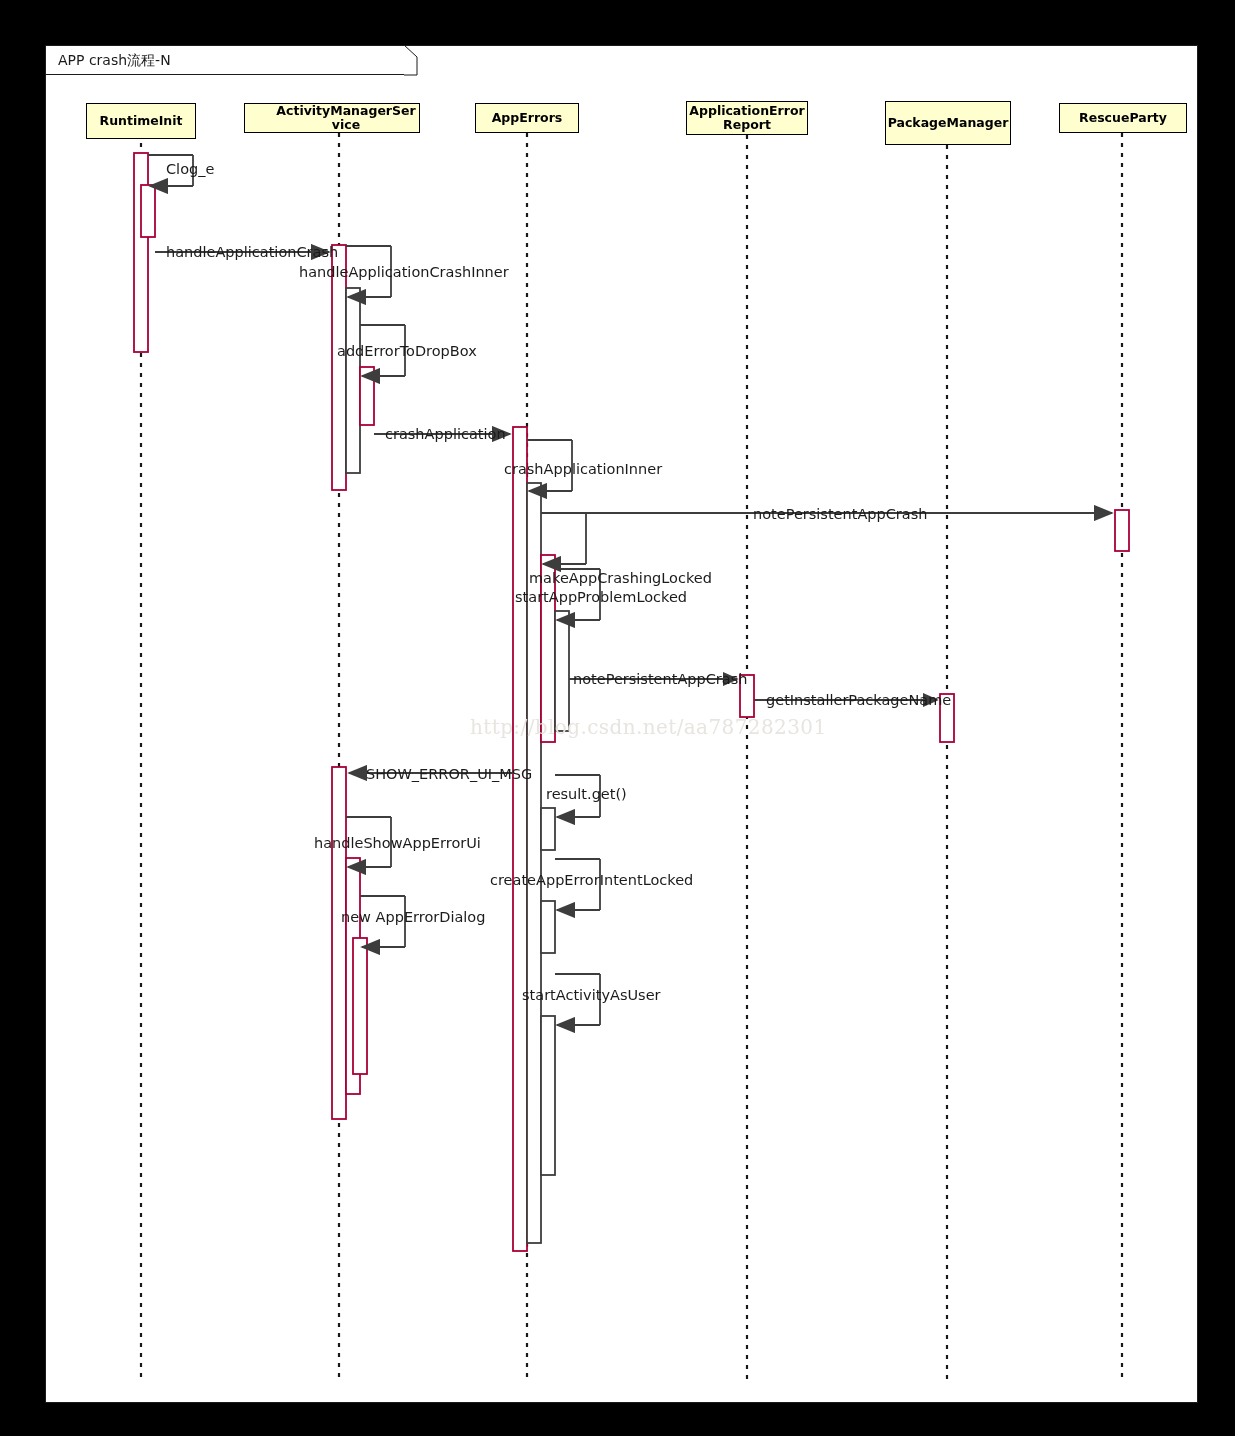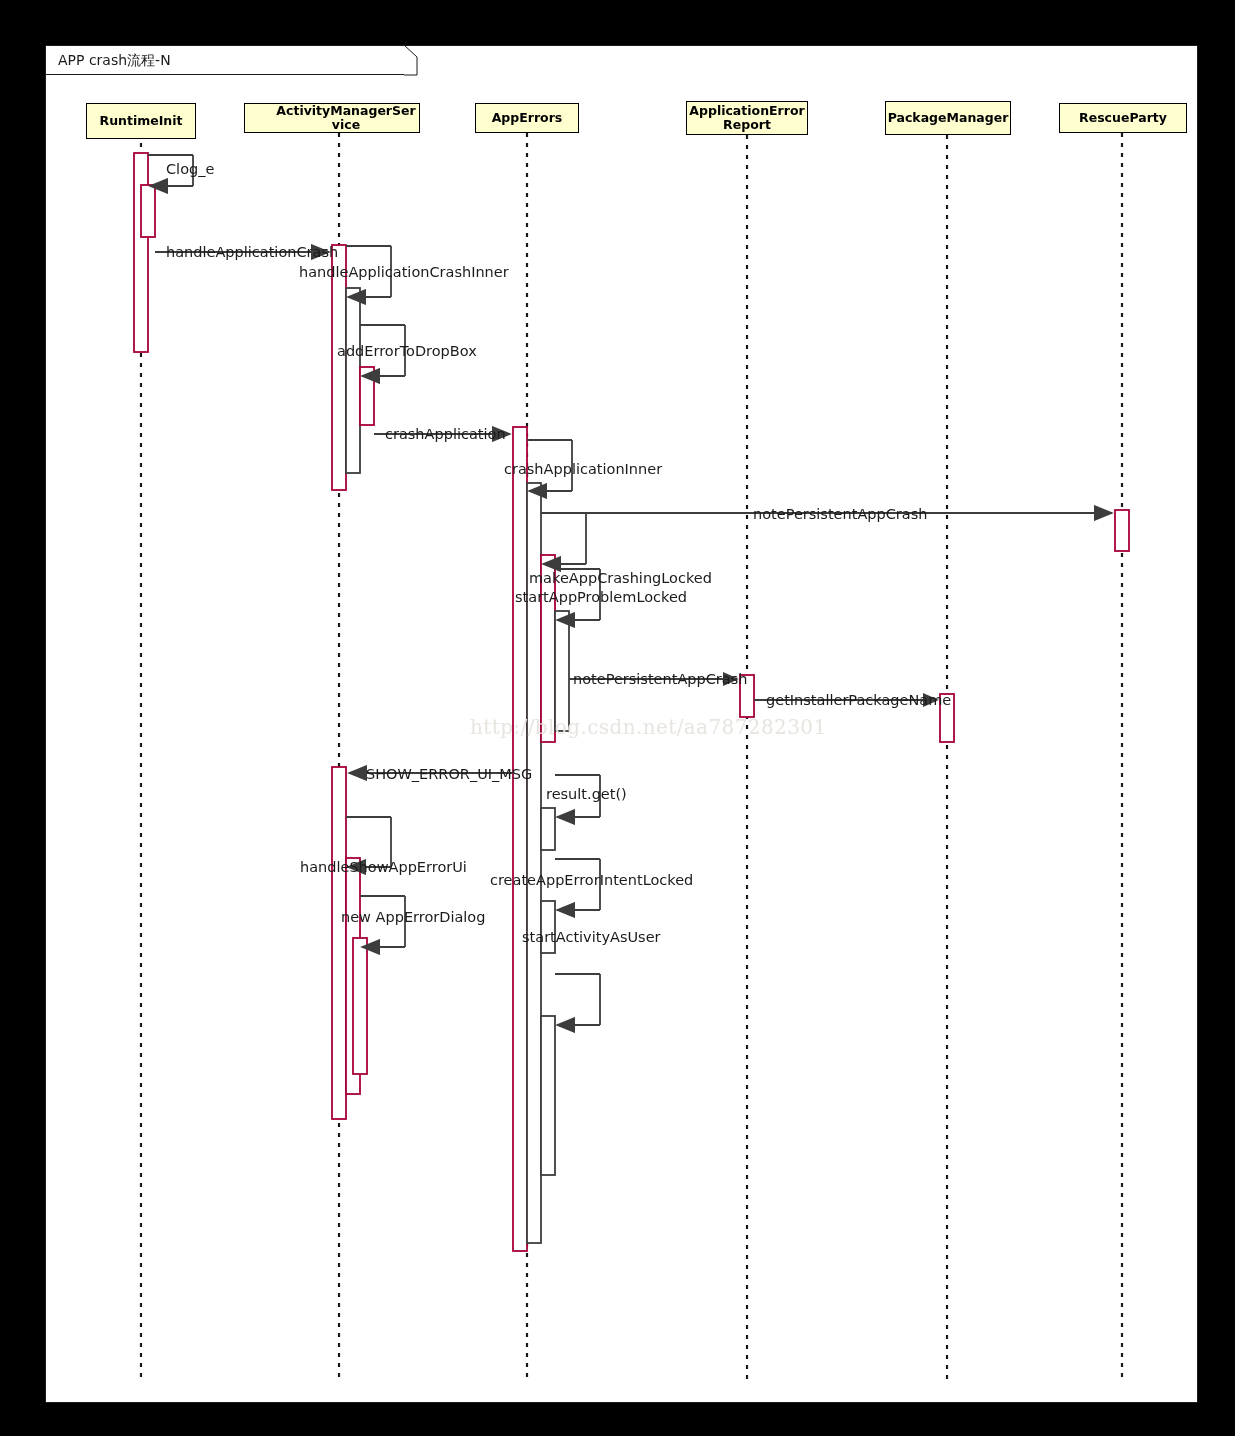--- a/index.html
+++ b/index.html
@@ -190,35 +190,35 @@
   </div>
 <div class="participant-box" style="left: 244px; top: 103px; width: 176px; height: 30px; padding-left: 28px;">
     <span>ActivityManagerService</span>
   </div>
 <div class="participant-box" style="left: 475px; top: 103px; width: 104px; height: 30px;">
     <span>AppErrors</span>
   </div>
 <div class="participant-box" style="left: 686px; top: 101px; width: 122px; height: 34px;">
     <span>ApplicationErrorReport</span>
   </div>
-<div class="participant-box" style="left: 885px; top: 101px; width: 126px; height: 34px;">
+<div class="participant-box" style="left: 885px; top: 101px; width: 126px; height: 44px;">
     <span>PackageManager</span>
   </div>
 <div class="participant-box" style="left: 1059px; top: 103px; width: 128px; height: 30px;">
     <span>RescueParty</span>
   </div>
 <div class="msg-label" style="left: 166px; top: 161px;">Clog_e</div>
 <div class="msg-label" style="left: 166px; top: 244px;">handleApplicationCrash</div>
 <div class="msg-label" style="left: 299px; top: 264px;">handleApplicationCrashInner</div>
 <div class="msg-label" style="left: 337px; top: 343px;">addErrorToDropBox</div>
 <div class="msg-label" style="left: 385px; top: 426px;">crashApplication</div>
 <div class="msg-label" style="left: 504px; top: 461px;">crashApplicationInner</div>
 <div class="msg-label" style="left: 753px; top: 506px;">notePersistentAppCrash</div>
 <div class="msg-label" style="left: 529px; top: 533px; margin-top: 37px;">makeAppCrashingLocked</div>
 <div class="msg-label" style="left: 515px; top: 589px;">startAppProblemLocked</div>
 <div class="msg-label" style="left: 573px; top: 671px;">notePersistentAppCrash</div>
 <div class="msg-label" style="left: 766px; top: 692px;">getInstallerPackageName</div>
 <div class="msg-label" style="left: 366px; top: 766px;">SHOW_ERROR_UI_MSG</div>
 <div class="msg-label" style="left: 546px; top: 786px; text-align: right;">result.get()</div>
-<div class="msg-label" style="left: 300px; top: 835px; margin-top: 24px;">handleShowAppErrorUi</div>
+<div class="msg-label" style="left: 314px; top: 835px;">handleShowAppErrorUi</div>
 <div class="msg-label" style="left: 490px; top: 872px;">createAppErrorIntentLocked</div>
 <div class="msg-label" style="left: 341px; top: 909px;">new AppErrorDialog</div>
-<div class="msg-label" style="left: 522px; top: 929px;">startActivityAsUser</div>
+<div class="msg-label" style="left: 522px; top: 987px;">startActivityAsUser</div>
 
 </body></html>

